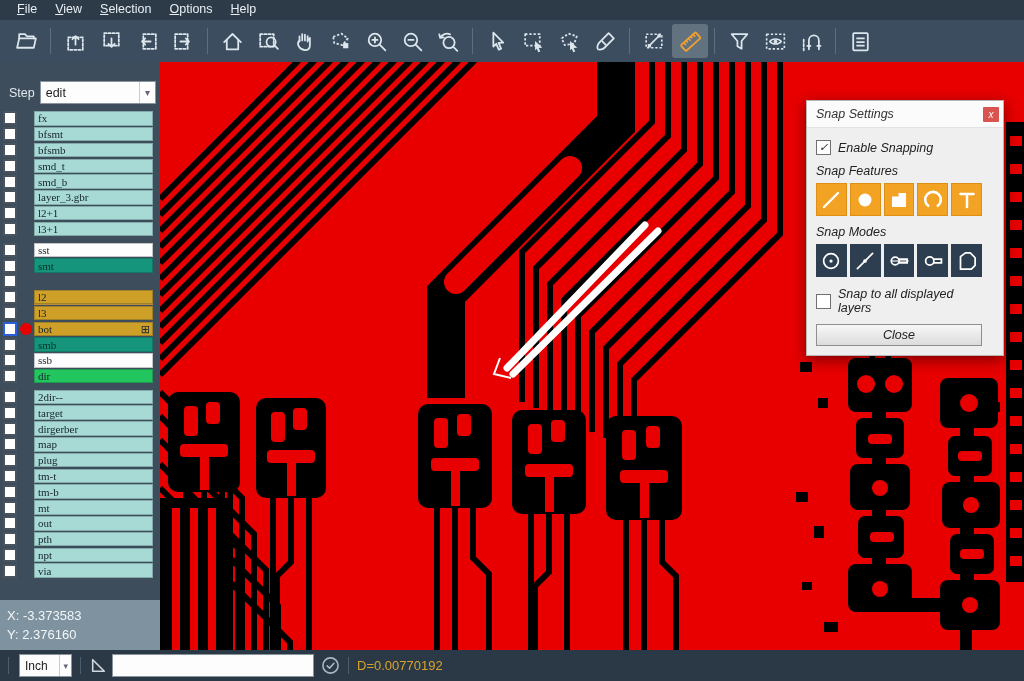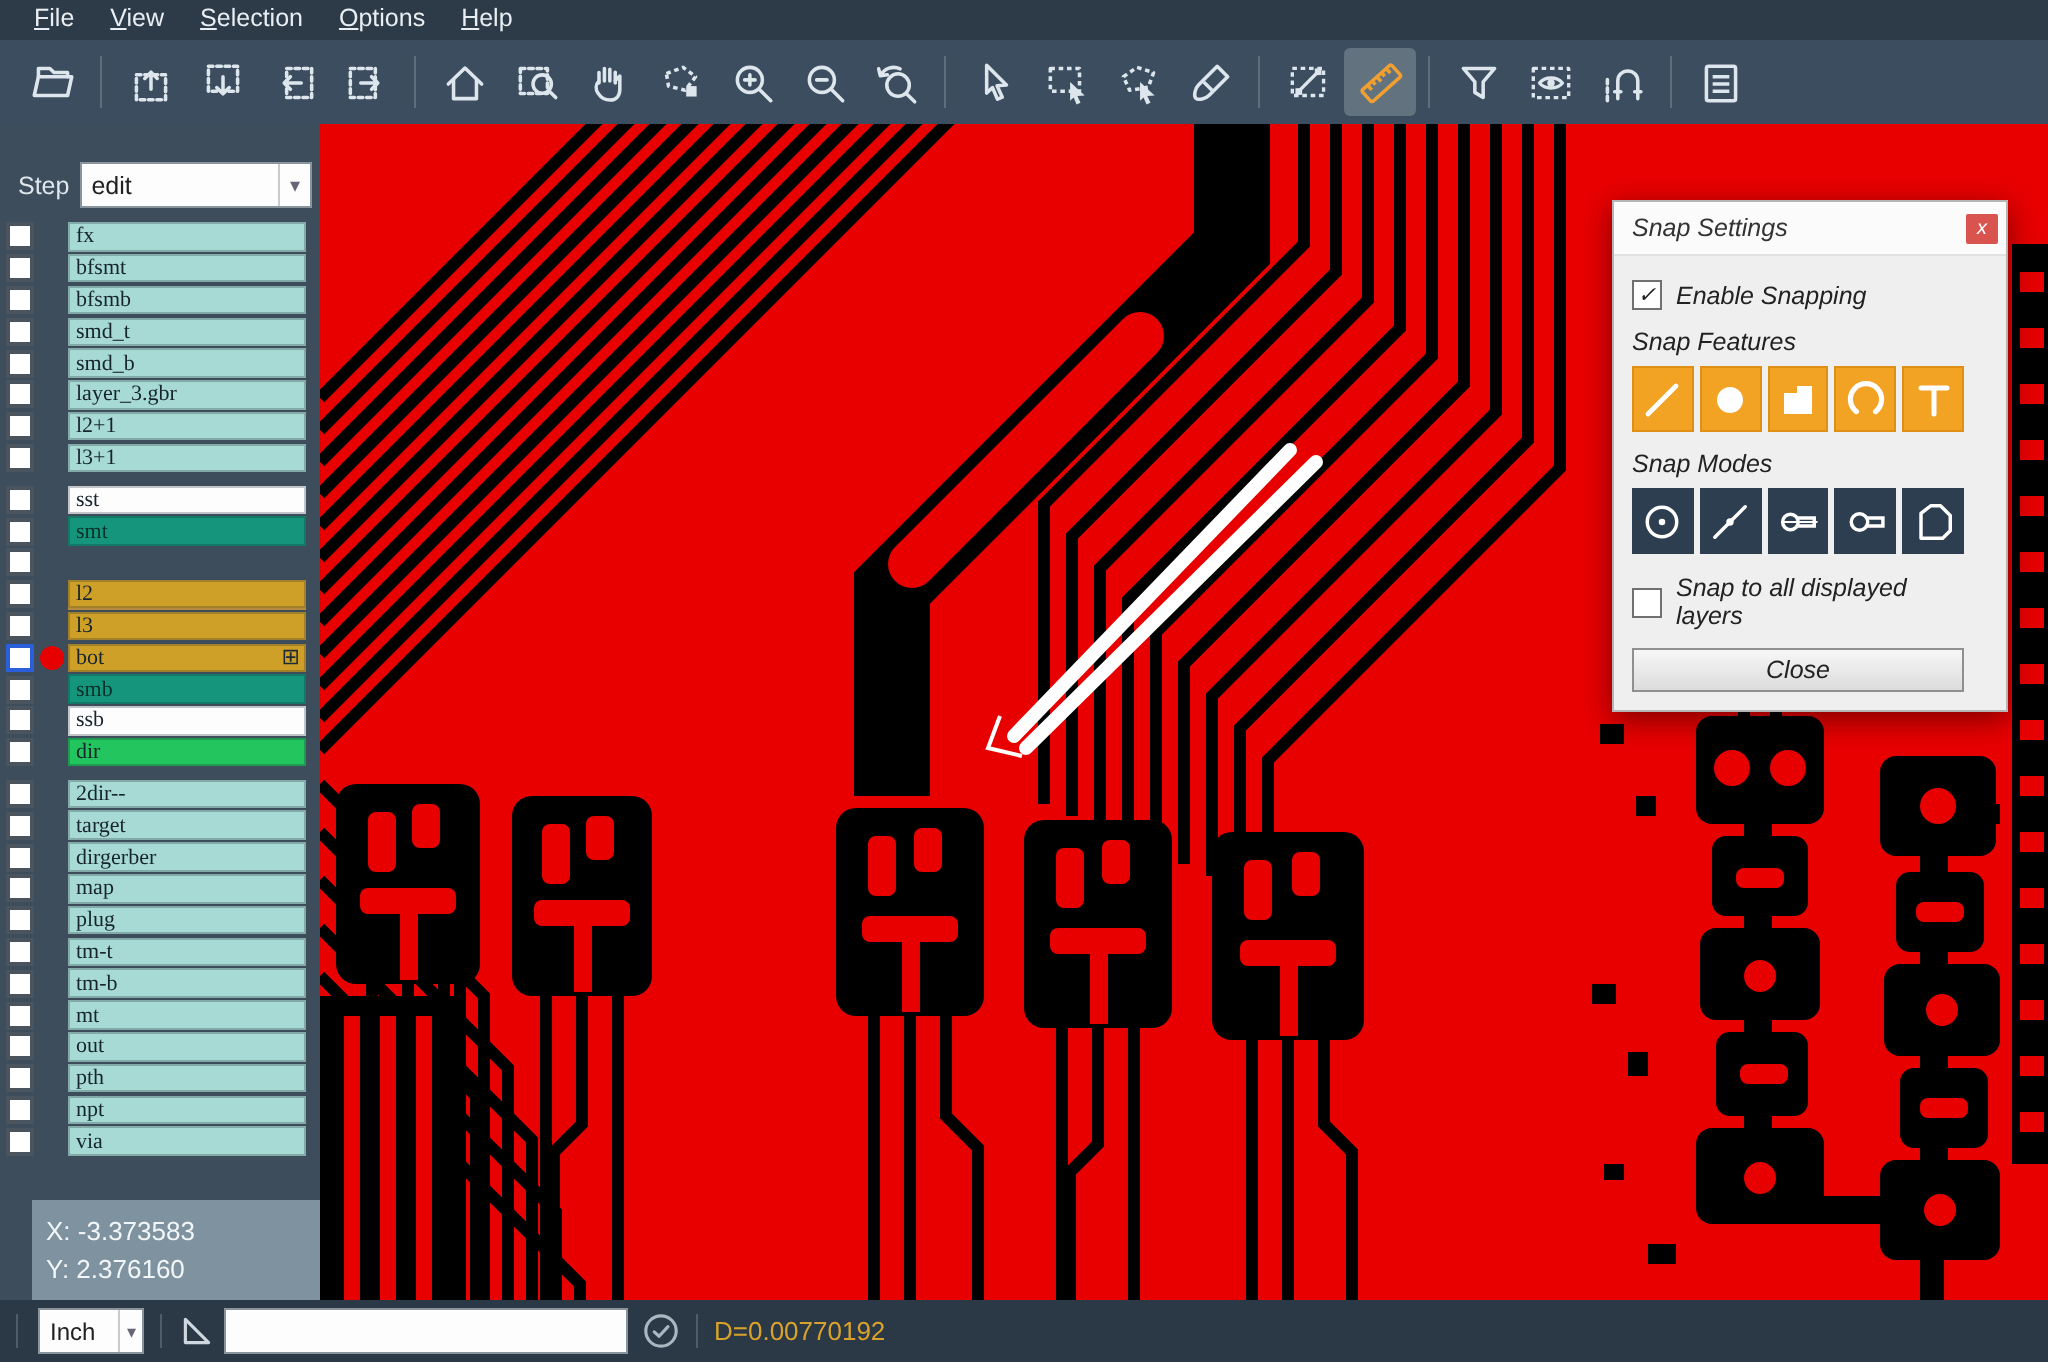--- a/index.html
+++ b/index.html
@@ -29,21 +29,21 @@
   .layer-row{display:flex;align-items:center;height:14.8px;margin-bottom:1px;}
   .cb{width:10px;height:10px;background:#fff;border:2px solid #49545f;margin-left:3px;flex:none;}
   .cb-active{border-color:#2b5fd9;}
   .ind{width:17px;display:flex;align-items:center;justify-content:center;flex:none;}
   .dot{width:12px;height:12px;border-radius:50%;background:#e60000;}
   .swatch{flex:1;height:14.5px;margin-right:7px;display:flex;align-items:center;
           font-size:11px;color:#16242e;padding-left:4px;box-shadow:inset 0 0 0 1px rgba(20,30,40,.25);}
   .c-cyan{background:#a7d9d5;} .c-white{background:#fdfdfd;} .c-teal{background:#15967c;color:#06312a;}
   .c-amber{background:#eeb043;margin-top:33px;} .c-gold{background:#cfa028;} .c-gray{background:#22c55e;}
   .gridico{margin-left:auto;margin-right:3px;font-size:11px;line-height:10px;color:#1d2a33;}
-  .xybox{position:absolute;left:16px;bottom:0;width:160px;height:50px;background:#7e939f;
+  .xybox{position:absolute;left:0;bottom:0;width:160px;height:50px;background:#7e939f;
          color:#f2f6f9;font-size:13px;padding:6px 0 0 7px;box-sizing:border-box;line-height:19px;}
   
   .canvas{position:absolute;left:160px;top:62px;width:864px;height:588px;background:#e80000;}
   
   .dialog{position:absolute;left:806px;top:100px;width:196px;background:#efefef;
           border:1px solid #b5b5b5;box-shadow:0 4px 14px rgba(0,0,0,.45);z-index:5;font-style:italic;}
   .dlg-title{height:26px;background:#fbfbfb;border-bottom:1px solid #e2e2e2;display:flex;
              align-items:center;padding:0 4px 0 9px;font-size:12.5px;color:#333;}
   .dlg-close{margin-left:auto;width:16px;height:15px;background:#d9534f;color:#fff;font-size:10px;
              display:flex;align-items:center;justify-content:center;border-radius:1px;}

